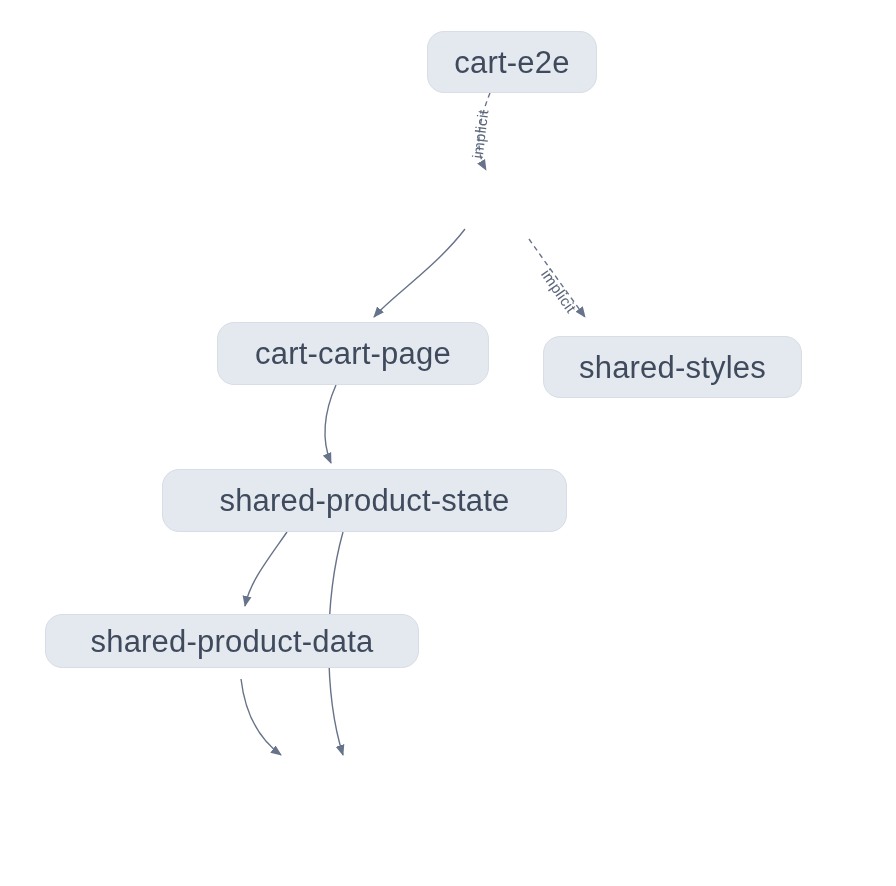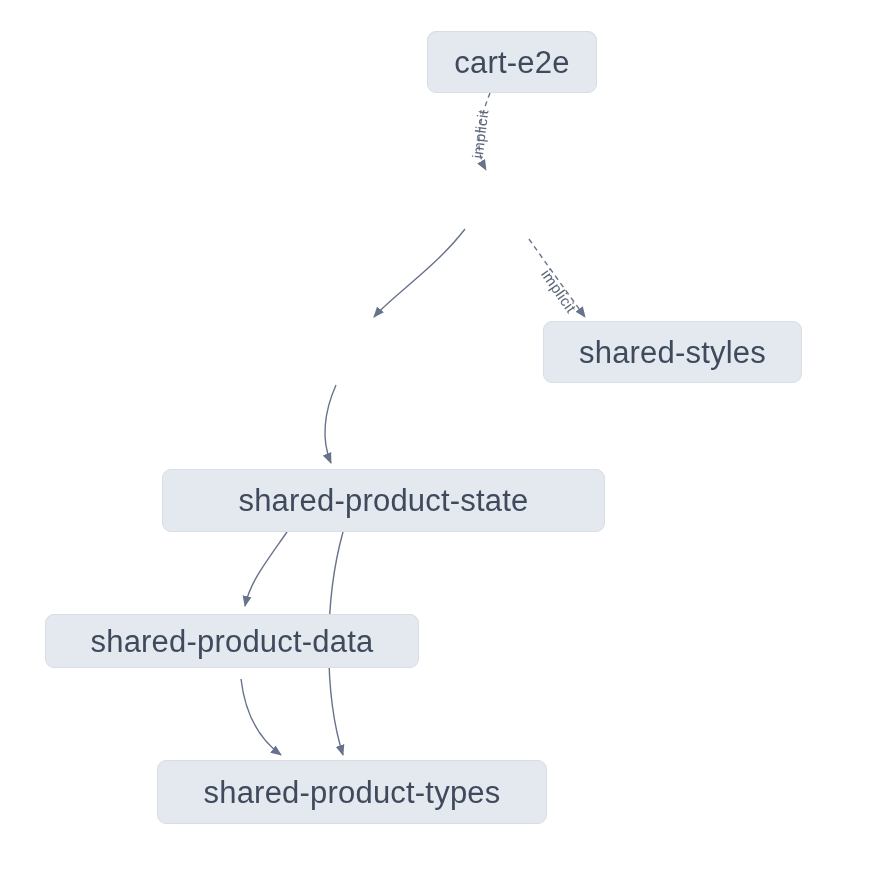--- a/index.html
+++ b/index.html
@@ -31,21 +31,21 @@
     fill: var(--edge-color, #67738a);
   }
   .node {
     position: absolute;
     box-sizing: border-box;
     display: flex;
     align-items: center;
     justify-content: center;
     background: var(--node-fill, #e4e8ef);
     border: 1px solid var(--node-border, #d8dde6);
-    border-radius: 9px;
+    border-radius: 17px;
     cursor: pointer;
   }
   .node span {
     color: var(--node-text, #3f4a5c);
     font-size: 31px;
     line-height: 1;
     white-space: nowrap;
     letter-spacing: 0.2px;
   }
   .edge-label {
@@ -74,27 +74,27 @@
       <path d="M 529 239 C 548 266 569 295 585 317" class="edge dashed" marker-end="url(#arrow)"></path>
       <path d="M 336 385 C 324 412 321 440 331 463" class="edge" marker-end="url(#arrow)"></path>
       <path d="M 287 532 C 266 562 250 582 245 606" class="edge" marker-end="url(#arrow)"></path>
       <path d="M 343 532 C 324 600 324 695 343 755" class="edge" marker-end="url(#arrow)"></path>
       <path d="M 241 679 C 245 713 259 739 281 755" class="edge" marker-end="url(#arrow)"></path>
     </svg>
 
 <div class="node" style="left: 427px; top: 31px; width: 170px; height: 62px;">
       <span>cart-e2e</span>
     </div>
-    <div class="node" style="left: 543px; top: 321px; width: 259px; height: 62px;">
+    <div class="node" style="left: 217px; top: 322px; width: 272px; height: 63px;">
+      <span>cart-cart-page</span>
+    </div>
+    <div class="node" style="left: 543px; top: 336px; width: 259px; height: 62px;">
       <span>shared-styles</span>
     </div>
-    <div class="node" style="left: 162px; top: 469px; width: 443px; height: 63px;">
+    <div class="node" style="left: 162px; top: 469px; width: 405px; height: 63px;">
       <span>shared-product-state</span>
     </div>
     <div class="node" style="left: 45px; top: 614px; width: 374px; height: 54px;">
       <span>shared-product-data</span>
-    </div>
-    <div class="node" style="left: 157px; top: 760px; width: 390px; height: 64px;">
-      <span>shared-product-types</span>
     </div>
     <div class="edge-label" style="left: 480px; top: 134px; transform: translate(-50%, -50%) rotate(-83deg);">implicit</div>
     <div class="edge-label" style="left: 559px; top: 291px; transform: translate(-50%, -50%) rotate(55deg);">implicit</div>
   </div>
 
 </body></html>

